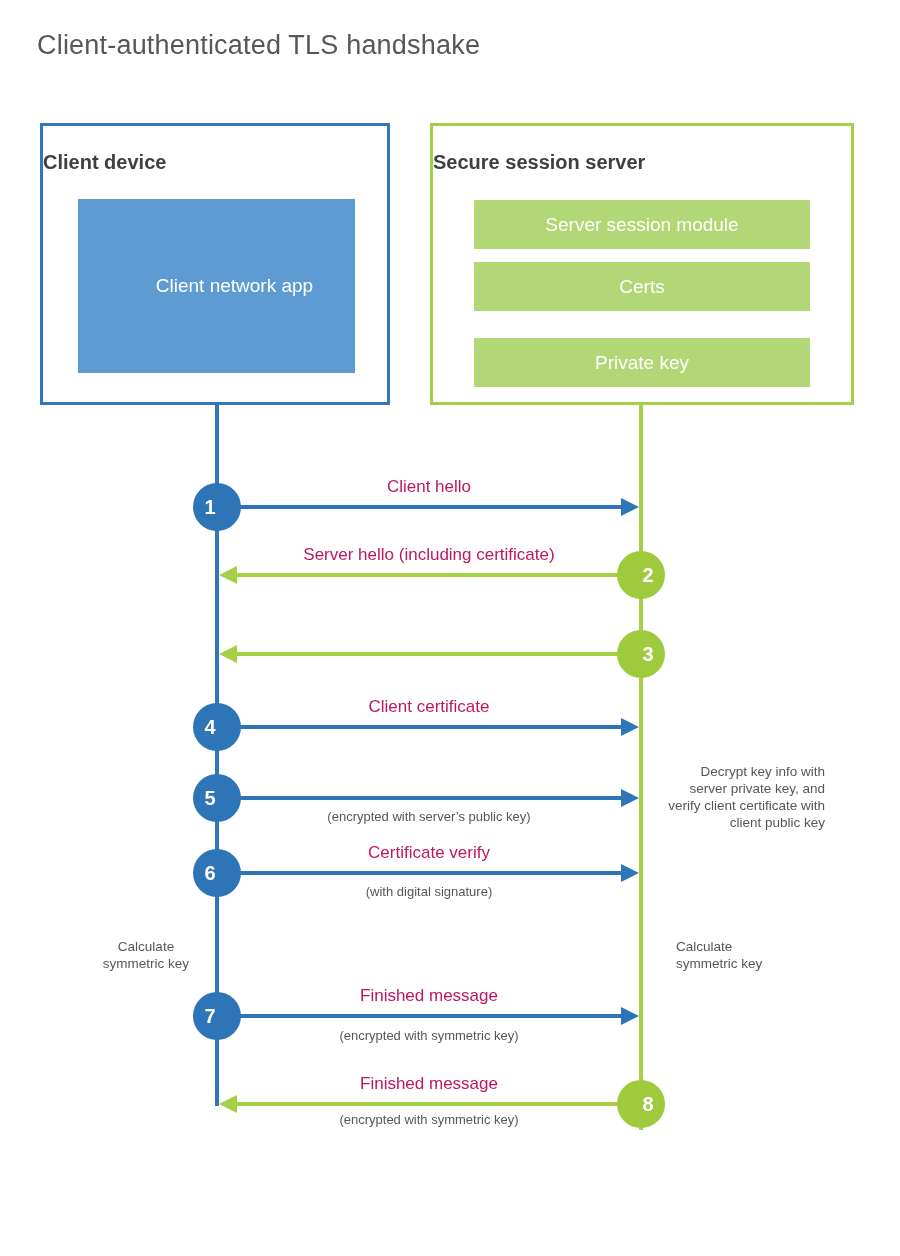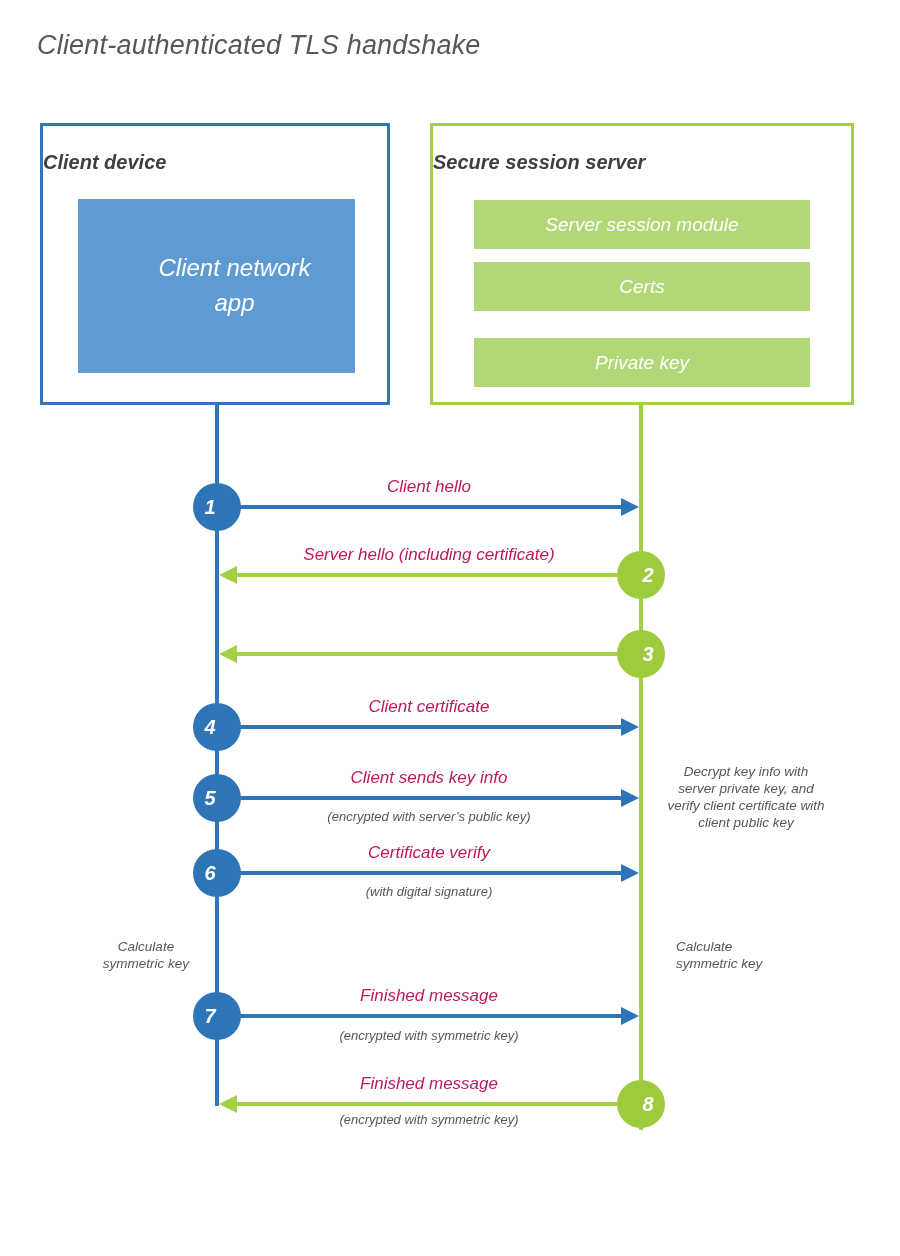--- a/index.html
+++ b/index.html
@@ -1,15 +1,15 @@
 <!DOCTYPE html>
 <html><head>
 <meta charset="utf-8">
 <style>
-  * { margin: 0; padding: 0; box-sizing: border-box; font-style: italic; }
+  * { margin: 0; padding: 0; box-sizing: border-box; }
   html, body { background: #ffffff; }
   .canvas {
     position: relative;
     width: 900px;
     height: 1256px;
     background: #ffffff;
     font-family: "Liberation Sans", "DejaVu Sans", sans-serif;
     overflow: hidden;
   }
   .title {
@@ -42,21 +42,21 @@
     left: 78px; top: 199px;
     width: 277px; height: 174px;
     background: #5f9bd3;
     display: flex; align-items: center; justify-content: center;
     text-align: center;
   }
   .app-box span {
     display: inline-block;
     width: 170px;
     color: #ffffff;
-    font-size: 24px;
+    font-size: 19px;
     line-height: 1.45;
     margin-left: 36px;
   }
   .server-bar {
     position: absolute;
     left: 474px;
     width: 336px; height: 49px;
     background: #b1d776;
     color: #ffffff;
     font-size: 19px;
@@ -100,21 +100,21 @@
     font-size: 17px;
   }
   .msg.sub { font-size: 13px; color: #55575c; }
   
   .note {
     position: absolute;
     color: #55575c;
     font-size: 13.5px;
     line-height: 17px;
   }
-  .note.decrypt { left: 667px; top: 763px; width: 158px; text-align: center; }
+  .note.decrypt { left: 667px; top: 763px; width: 158px; text-align: right; }
   .note.calc-left  { left: 96px;  top: 938px; width: 100px; text-align: center; }
   .note.calc-right { left: 676px; top: 938px; width: 100px; text-align: left; }
 </style>
 </head>
 <body>
 
 <div class="canvas">
 
   <div class="title">Client-authenticated TLS handshake</div>
 
@@ -155,21 +155,20 @@
       <span>3</span>
     </div>
 
   <div class="msg" style="top:697px">Client certificate</div>
   <div class="shaft blue" style="top:725px"></div>
   <div class="head right" style="top:718px"></div>
   <div class="step-circle blue" style="top:703px">
       <span>4</span>
     </div>
 
-  <div class="msg" style="top:768px">Client sends key info</div>
   <div class="shaft blue" style="top:796px"></div>
   <div class="head right" style="top:789px"></div>
   <div class="step-circle blue" style="top:774px">
       <span>5</span>
     </div>
   <div class="msg sub" style="top:809px">(encrypted with server’s public key)</div>
 
   <div class="msg" style="top:843px">Certificate verify</div>
   <div class="shaft blue" style="top:871px"></div>
   <div class="head right" style="top:864px"></div>

